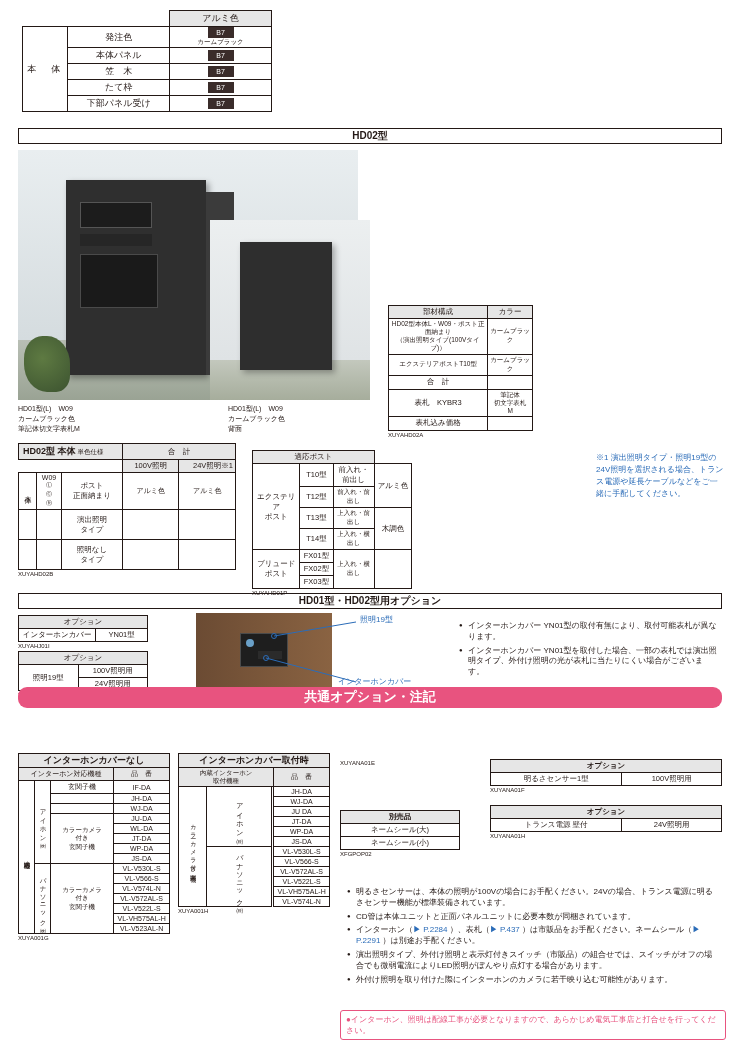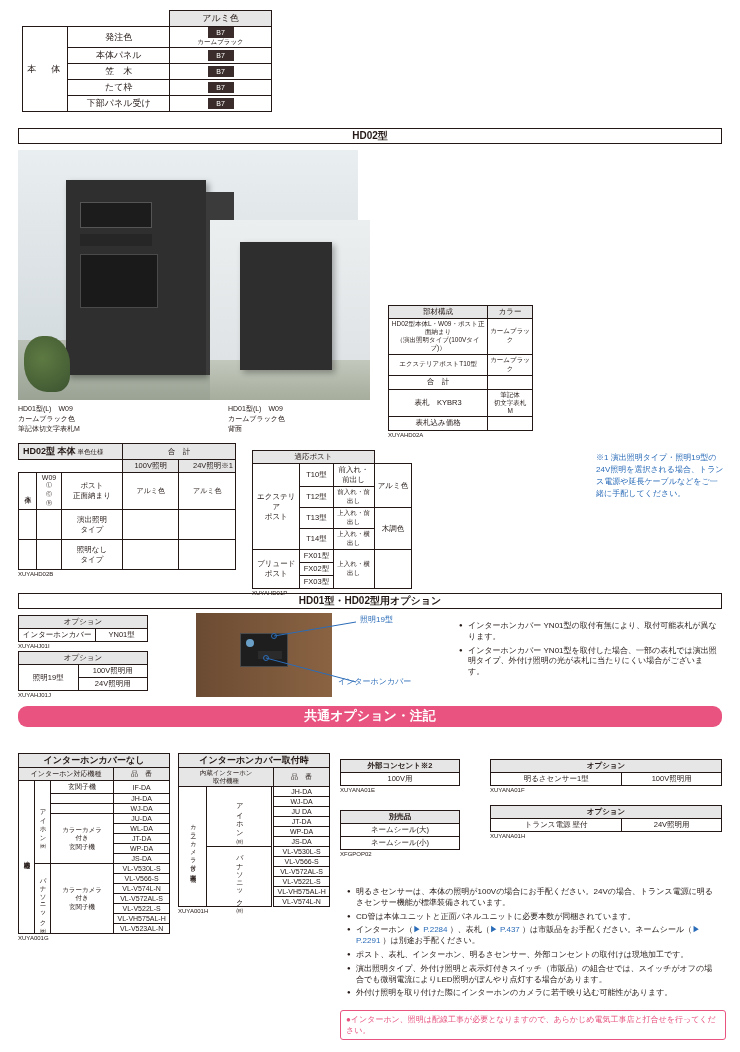--- a/index.html
+++ b/index.html
@@ -279,21 +279,21 @@
 <div class="abs blue" style="left:360px; top:614px; font-size:8px;">照明19型</div>
 <div class="abs blue" style="left:338px; top:676px; font-size:8px;">インターホンカバー</div>
 
 <div class="abs" style="left:452px; top:614px; width:272px;">
   <ul class="bul">
     <li>インターホンカバー YN01型の取付有無により、取付可能表札が異なります。</li>
     <li>インターホンカバー YN01型を取付した場合、一部の表札では演出照明タイプ、外付け照明の光が表札に当たりにくい場合がございます。</li>
   </ul>
 </div>
 
-<div class="abs pinkbar" style="left:18px; top:706px; width:704px; height:21px;">共通オプション・注記</div>
+<div class="abs pinkbar" style="left:18px; top:687px; width:704px; height:21px;">共通オプション・注記</div>
 
 <div class="abs" style="left:18px; top:753px;">
   <div class="hdr" style="border:1px solid #231815;width:152px;height:15px;line-height:13px;text-align:center;font-size:9px;font-weight:bold;">インターホンカバーなし</div>
   <table style="width:152px; font-size:7px; margin-top:-1px;">
     <tbody>
         <tr>
       <td class="hdr" colspan="3" style="width:96px;">インターホン対応機種</td>
       <td class="hdr" style="width:56px;">品　番</td>
     </tr>
     <tr>
@@ -413,30 +413,20 @@
     <tr>
           <td style="border:none;padding:0;"></td>
           <td>VL-V574L-N</td>
         </tr>
   </tbody>
     </table>
   <div class="code" style="margin-top:1px;">XUYA001H</div>
 </div>
 
 <div class="abs" style="left:340px; top:759px;">
-  <table style="width:120px; font-size:7.5px;">
-    <tbody>
-        <tr>
-          <td class="hdr" style="font-weight:bold;">外部コンセント※2</td>
-        </tr>
-    <tr>
-          <td>100V用</td>
-        </tr>
-  </tbody>
-    </table>
   <div class="code" style="margin-top:1px;">XUYANA01E</div>
 </div>
 
 <div class="abs" style="left:340px; top:810px;">
   <table style="width:120px; font-size:7.5px;">
     <tbody>
         <tr>
           <td class="hdr" style="font-weight:bold;">別売品</td>
         </tr>
     <tr>
@@ -478,21 +468,20 @@
   </tbody>
     </table>
   <div class="code" style="margin-top:1px;">XUYANA01H</div>
 </div>
 
 <div class="abs" style="left:340px; top:880px; width:386px;">
   <ul class="bul">
     <li>明るさセンサーは、本体の照明が100Vの場合にお手配ください。24Vの場合、トランス電源に明るさセンサー機能が標準装備されています。</li>
     <li>CD管は本体ユニットと正面パネルユニットに必要本数が同梱されています。</li>
     <li>インターホン（<span class="blue">▶ P.2284</span> ）、表札（<span class="blue">▶ P.437</span> ）は市販品をお手配ください。ネームシール（<span class="blue">▶ P.2291</span> ）は別途お手配ください。</li>
-    <li>ポスト、表札、インターホン、明るさセンサー、外部コンセントの取付けは現地加工です。</li>
     <li>演出照明タイプ、外付け照明と表示灯付きスイッチ（市販品）の組合せでは、スイッチがオフの場合でも微弱電流によりLED照明がぼんやり点灯する場合があります。</li>
     <li>外付け照明を取り付けた際にインターホンのカメラに若干映り込む可能性があります。</li>
   </ul>
 </div>
 
 <div class="abs pinkbox" style="left:340px; top:1010px; width:386px;">
   <span>●</span><span>インターホン、照明は配線工事が必要となりますので、あらかじめ電気工事店と打合せを行ってください。</span>
 </div>
 
 </body></html>

